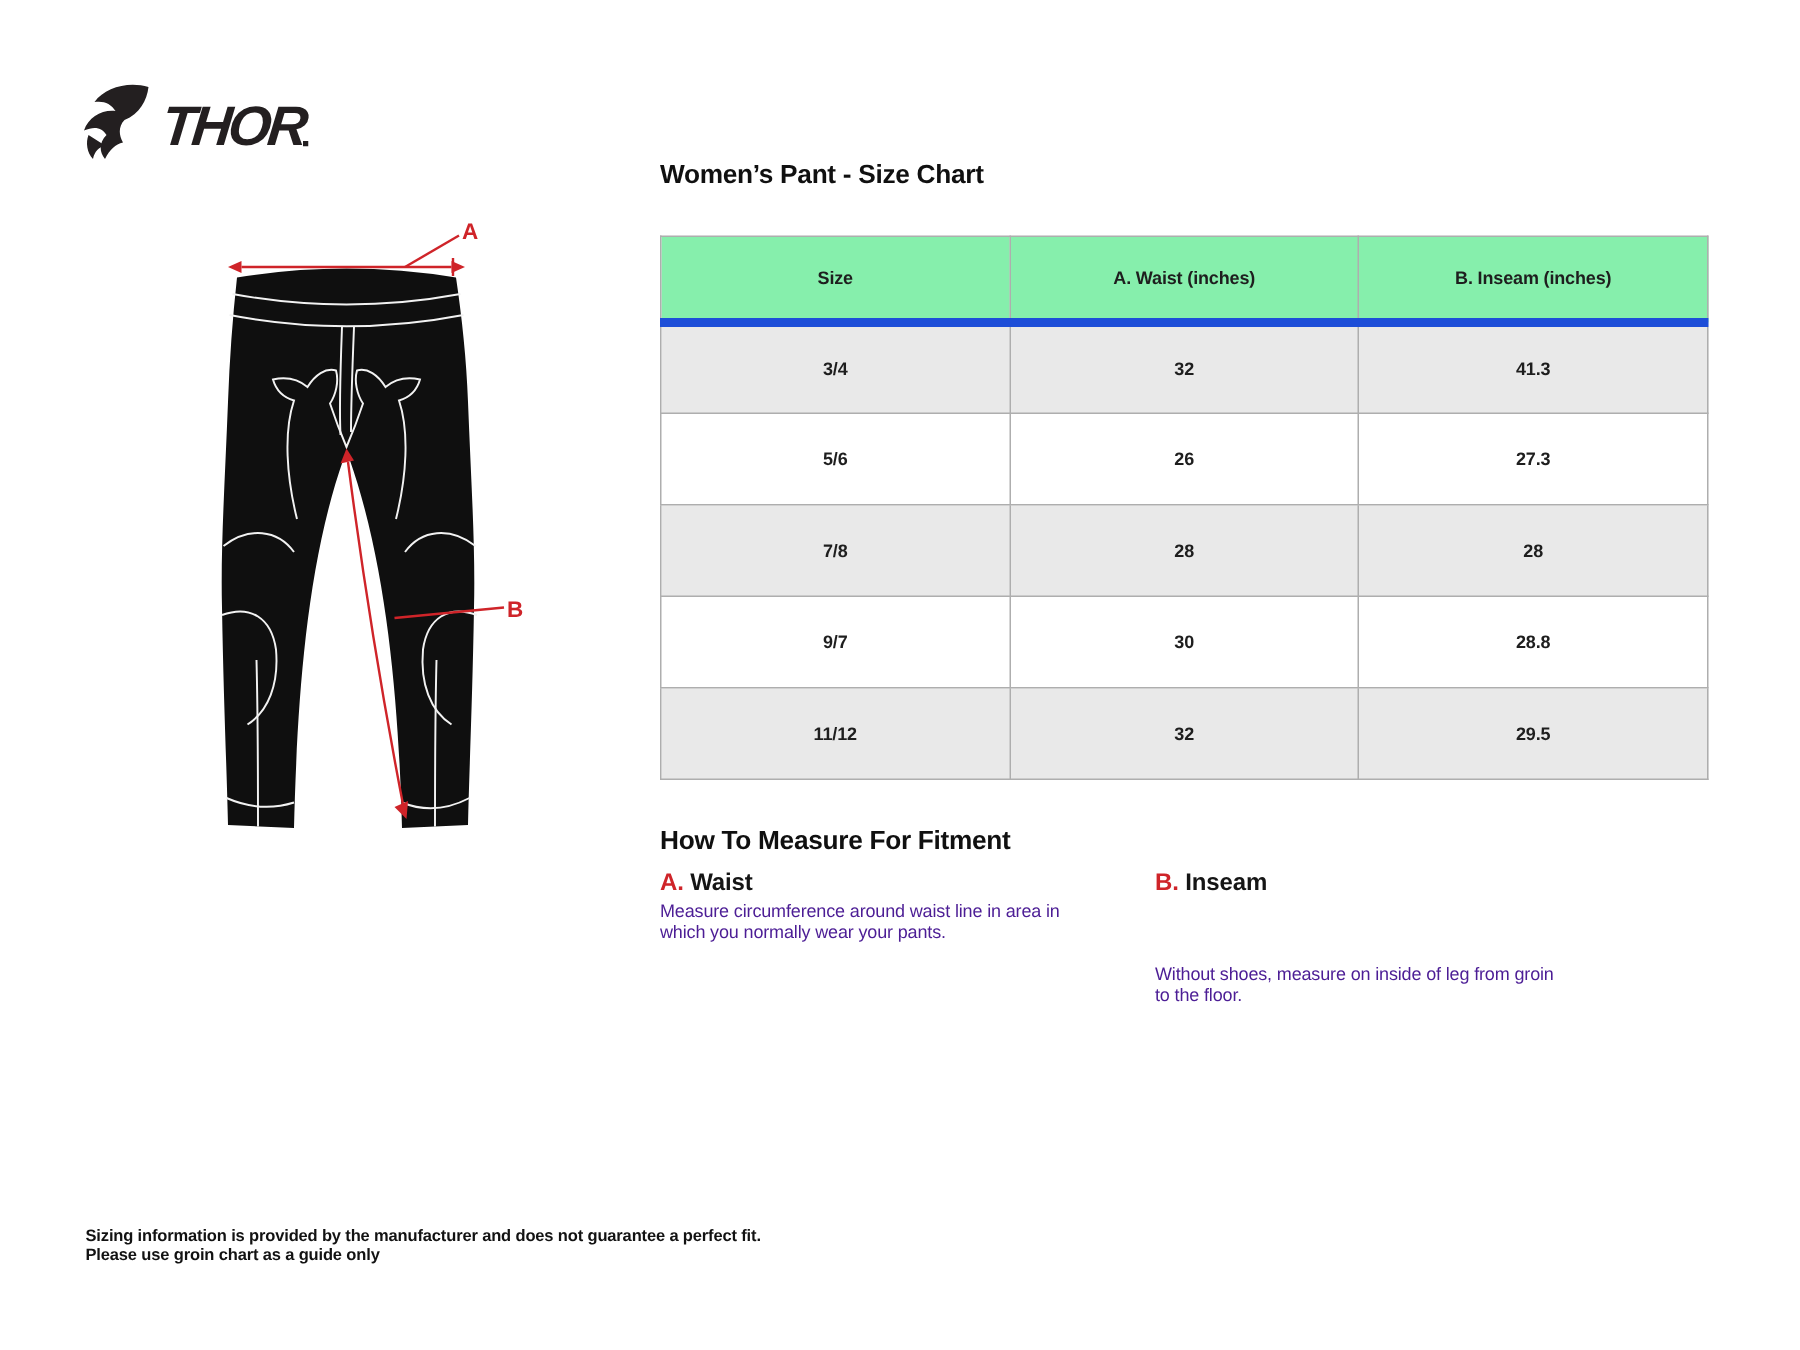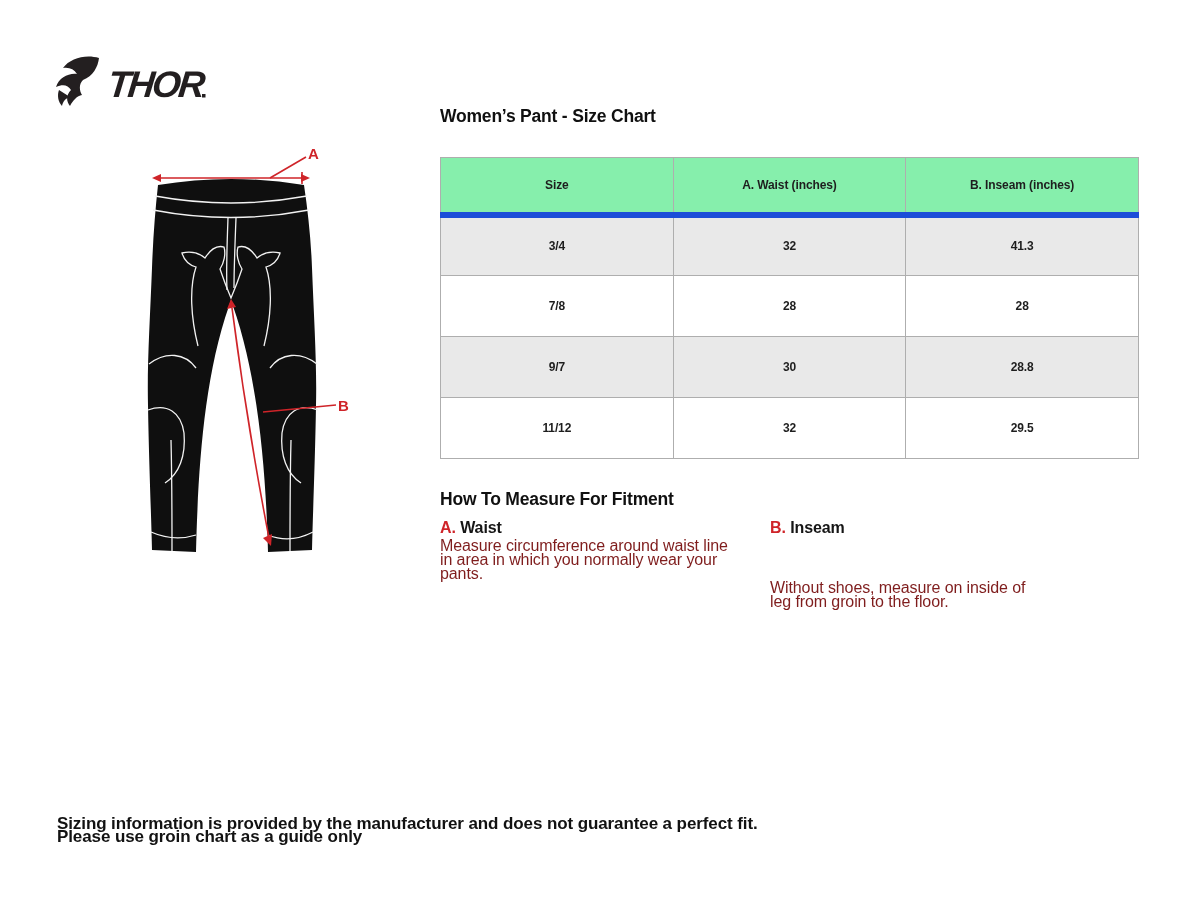--- a/index.html
+++ b/index.html
@@ -47,26 +47,26 @@
   }
   .size-table tbody td { height: 61px; background: #ffffff; }
   .size-table tbody tr:nth-child(odd) td { background: #e9e9e9; }
 
   .measure-title { margin-top: 30px; margin-bottom: 9px; }
   .measure-cols { display: flex; }
   .measure-col-a { width: 330px; }
   .measure-col-b { width: 340px; }
   .m-label { font-size: 16px; font-weight: 700; letter-spacing: -0.1px; margin-bottom: 2px; color: #151515; }
   .m-letter { color: #cf2429; }
-  .m-text { font-size: 16px; line-height: 14px; letter-spacing: -0.1px; color: #7f1d1d; }
+  .m-text { font-size: 12px; line-height: 14px; letter-spacing: -0.1px; color: #4c1d95; }
   .measure-col-a .m-text { width: 294px; }
   .measure-col-b .m-text { width: 276px; margin-top: 44px; }
 
   
-  .footer { position: absolute; left: 57px; top: 818px; font-size: 17px; font-weight: 700; line-height: 12.5px; letter-spacing: -0.1px; color: #121212; }
+  .footer { position: absolute; left: 57px; top: 818px; font-size: 11px; font-weight: 700; line-height: 12.5px; letter-spacing: -0.1px; color: #121212; }
 </style>
 </head>
 <body>
 
 <div class="page">
 
   <div class="logo">
     <svg width="155" height="52" viewBox="0 0 155 52">
       <path fill="#231f20" d="M44,2 C31,-2 15,2 8,12 C14,11 19,13 22,18 C13,17 4,22 1,31
            C8,28 13,29 16,34 C11,39 11,45 15,50 C18,44 22,40 27,39
@@ -145,20 +145,25 @@
           <th>B. Inseam (inches)</th>
         </tr>
       </thead>
       <tbody>
         <tr>
           <td>3/4</td>
           <td>32</td>
           <td>41.3</td>
         </tr>
         <tr>
+          <td>5/6</td>
+          <td>26</td>
+          <td>27.3</td>
+        </tr>
+        <tr>
           <td>7/8</td>
           <td>28</td>
           <td>28</td>
         </tr>
         <tr>
           <td>9/7</td>
           <td>30</td>
           <td>28.8</td>
         </tr>
         <tr>

